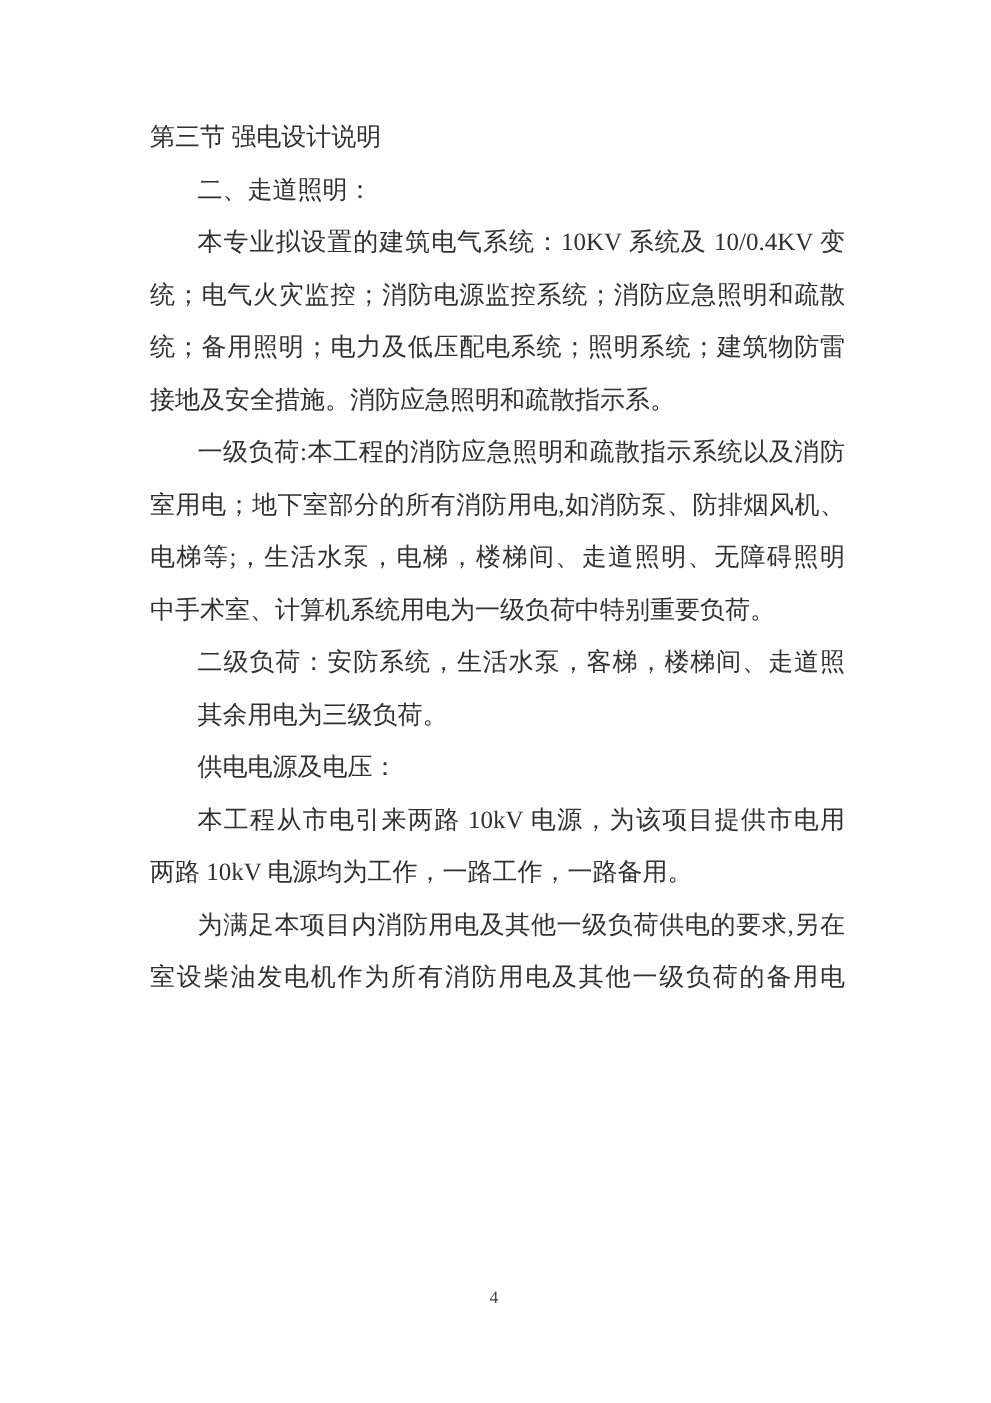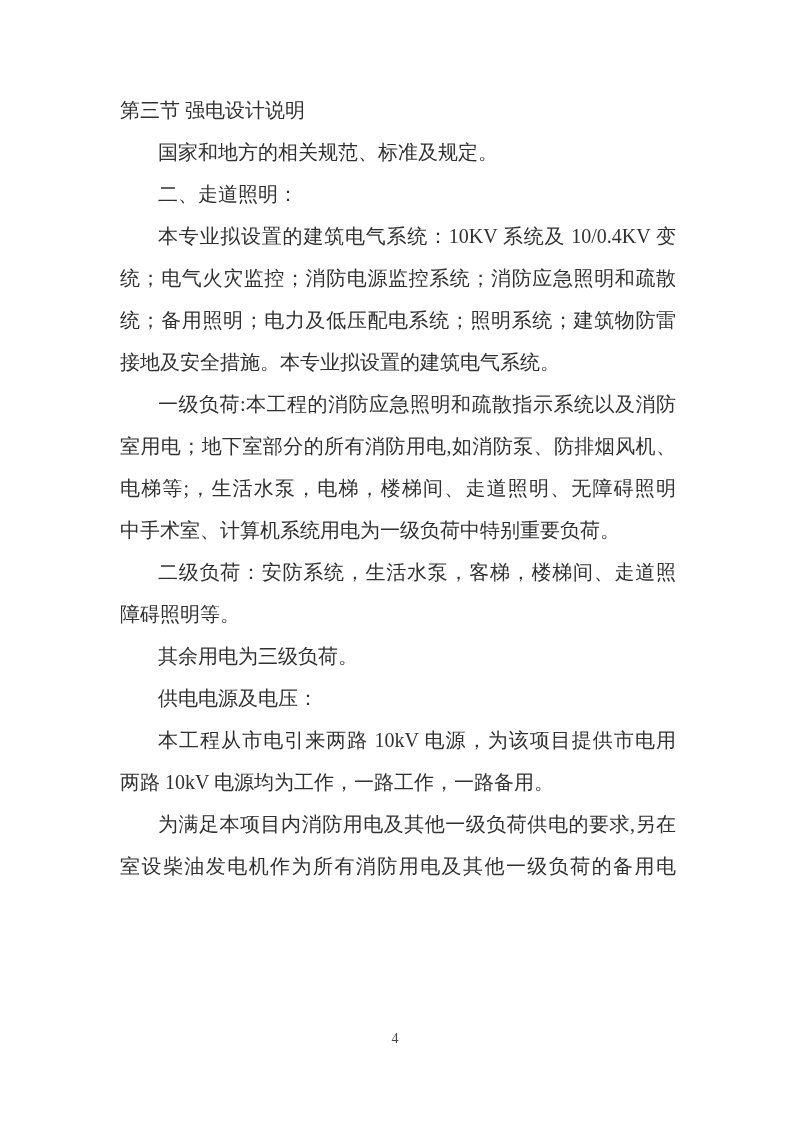--- a/index.html
+++ b/index.html
@@ -46,32 +46,30 @@
     font-size: 14px;
     color: #444444;
   }
 </style>
 </head>
 <body>
 
 <div class="page">
   <div class="content">
     <div class="line">第三节 强电设计说明</div>
-    <div class="line indent">国家和地方的相关规范、标准及规定。</div>
     <div class="line indent">二、走道照明：</div>
     <div class="line indent fill">本专业拟设置的建筑电气系统：10KV 系统及 10/0.4KV 变配电系</div>
     <div class="line fill">统；电气火灾监控；消防电源监控系统；消防应急照明和疏散指示系</div>
     <div class="line fill">统；备用照明；电力及低压配电系统；照明系统；建筑物防雷系统；</div>
-    <div class="line">接地及安全措施。本专业拟设置的建筑电气系统。</div>
+    <div class="line">接地及安全措施。消防应急照明和疏散指示系。</div>
     <div class="line indent fill">一级负荷:本工程的消防应急照明和疏散指示系统以及消防控制</div>
     <div class="line fill">室用电；地下室部分的所有消防用电,如消防泵、防排烟风机、消防</div>
     <div class="line fill">电梯等;，生活水泵，电梯，楼梯间、走道照明、无障碍照明等；其</div>
     <div class="line">中手术室、计算机系统用电为一级负荷中特别重要负荷。</div>
     <div class="line indent fill">二级负荷：安防系统，生活水泵，客梯，楼梯间、走道照明、无</div>
-    <div class="line">障碍照明等。</div>
     <div class="line indent">其余用电为三级负荷。</div>
     <div class="line indent">供电电源及电压：</div>
     <div class="line indent fill">本工程从市电引来两路 10kV 电源，为该项目提供市电用电，该</div>
     <div class="line">两路 10kV 电源均为工作，一路工作，一路备用。</div>
     <div class="line indent fill">为满足本项目内消防用电及其他一级负荷供电的要求,另在地下</div>
     <div class="line fill">室设柴油发电机作为所有消防用电及其他一级负荷的备用电源。对一</div>
   </div>
   <div class="page-number">4</div>
 </div>
 

